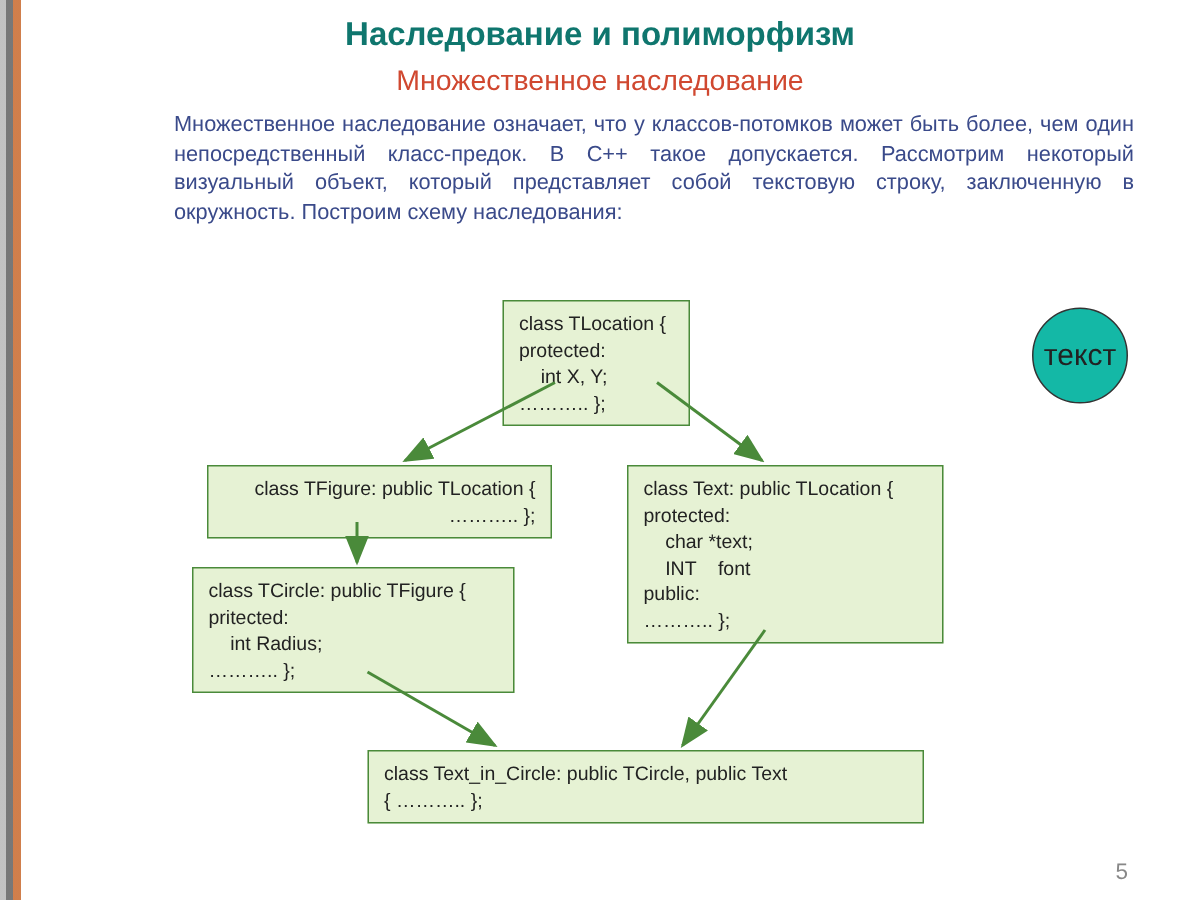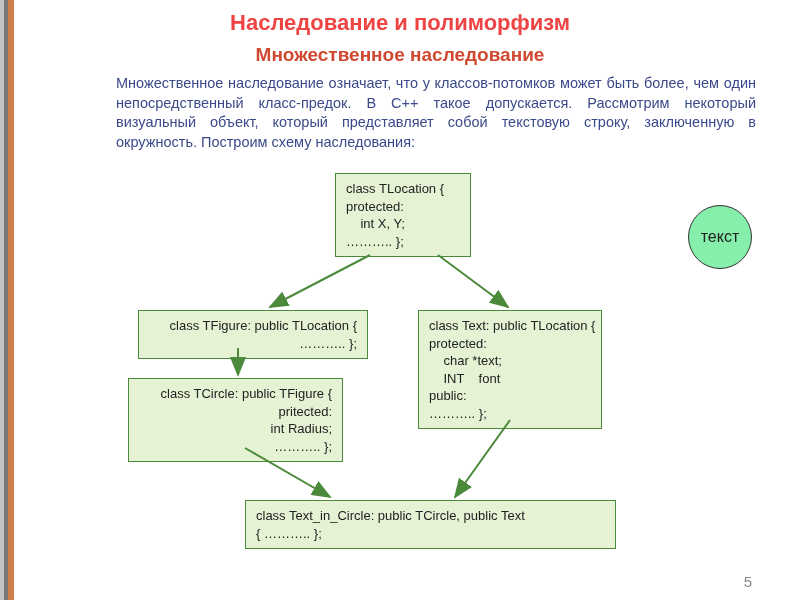--- a/index.html
+++ b/index.html
@@ -15,31 +15,31 @@
     position: absolute;
     left: 0; top: 0;
     width: 14px; height: 600px;
     background: linear-gradient(to right, #b8b8b8 0%, #b8b8b8 30%, #606060 30%, #606060 60%, #c8682c 60%, #c8682c 100%);
     opacity: 0.85;
   }
   .title-main {
     position: absolute;
     top: 10px; left: 0; width: 800px;
     text-align: center;
-    color: #ef4444;
+    color: #0f766e;
     font-size: 22px;
     font-weight: bold;
   }
   .title-sub {
     position: absolute;
     top: 44px; left: 0; width: 800px;
     text-align: center;
     color: #d04830;
     font-size: 19px;
-    font-weight: bold;
+    font-weight: normal;
   }
   .paragraph {
     position: absolute;
     top: 74px;
     left: 116px;
     width: 640px;
     color: #3a4a8a;
     font-size: 14.5px;
     line-height: 1.35;
     text-align: justify;
@@ -57,27 +57,27 @@
     font-size: 13px;
     line-height: 1.35;
     color: #222;
     white-space: pre;
     font-family: Arial, sans-serif;
   }
   .circle-text {
     position: absolute;
     width: 64px; height: 64px;
     border-radius: 50%;
-    background: #86efac;
+    background: #14b8a6;
     border: 1.5px solid #333;
     display: flex;
     align-items: center;
     justify-content: center;
     text-align: center;
-    font-size: 16px;
+    font-size: 20px;
     line-height: 1.1;
     color: #222;
   }
   svg.arrows {
     position: absolute;
     left: 0; top: 0;
     width: 800px; height: 600px;
     pointer-events: none;
   }
   .slide-number {
@@ -93,34 +93,34 @@
 
 <div class="side-accent"></div>
 
 <h1 class="title-main">Наследование и полиморфизм</h1>
 <h2 class="title-sub">Множественное наследование</h2>
 
 <p class="paragraph">Множественное наследование означает, что у классов-потомков может быть более, чем один непосредственный класс-предок. В С++ такое допускается. Рассмотрим некоторый визуальный объект, который представляет собой текстовую строку, заключенную в окружность. Построим схему наследования:</p>
 
 <div class="diagram">
 
-  <div class="class-box" style="left:335px; top:173px; width:136px;">class TLocation {
+  <div class="class-box" style="left:335px; top:200px; width:125px;">class TLocation {
 protected:
     int X, Y;
 ……….. };</div>
 
   <div class="class-box" style="left:138px; top:310px; width:230px;text-align:right;">class TFigure: public TLocation {
 ……….. };</div>
 
-  <div class="class-box" style="left:128px; top:378px; width:215px;text-align:right;">class TCircle: public TFigure {
+  <div class="class-box" style="left:128px; top:378px; width:215px;">class TCircle: public TFigure {
 pritected:
     int Radius;
 ……….. };</div>
 
-  <div class="class-box" style="left:418px; top:310px; width:184px;">class Text: public TLocation {
+  <div class="class-box" style="left:418px; top:310px; width:211px;">class Text: public TLocation {
 protected:
     char *text;
     INT    font
 public:
 ……….. };</div>
 
   <div class="class-box" style="left:245px; top:500px; width:371px;">class Text_in_Circle: public TCircle, public Text
 { ……….. };</div>
 
   <div class="circle-text" style="left:688px; top:205px;">текст</div>

